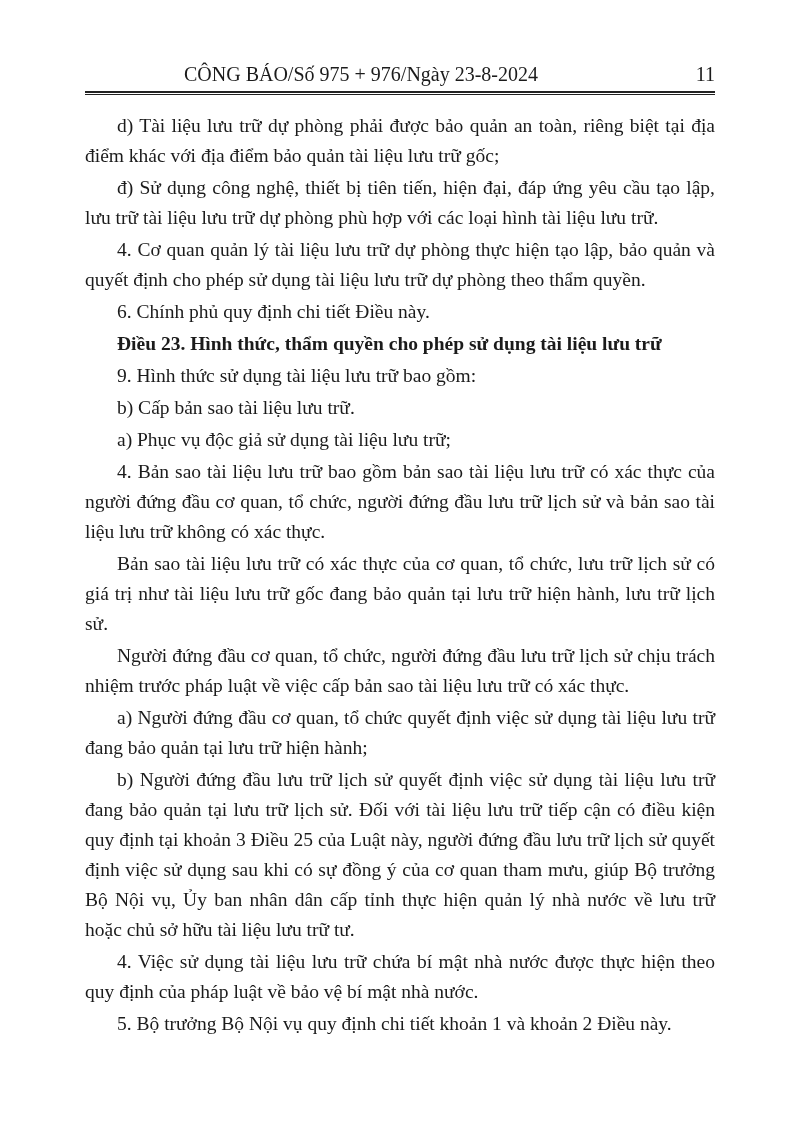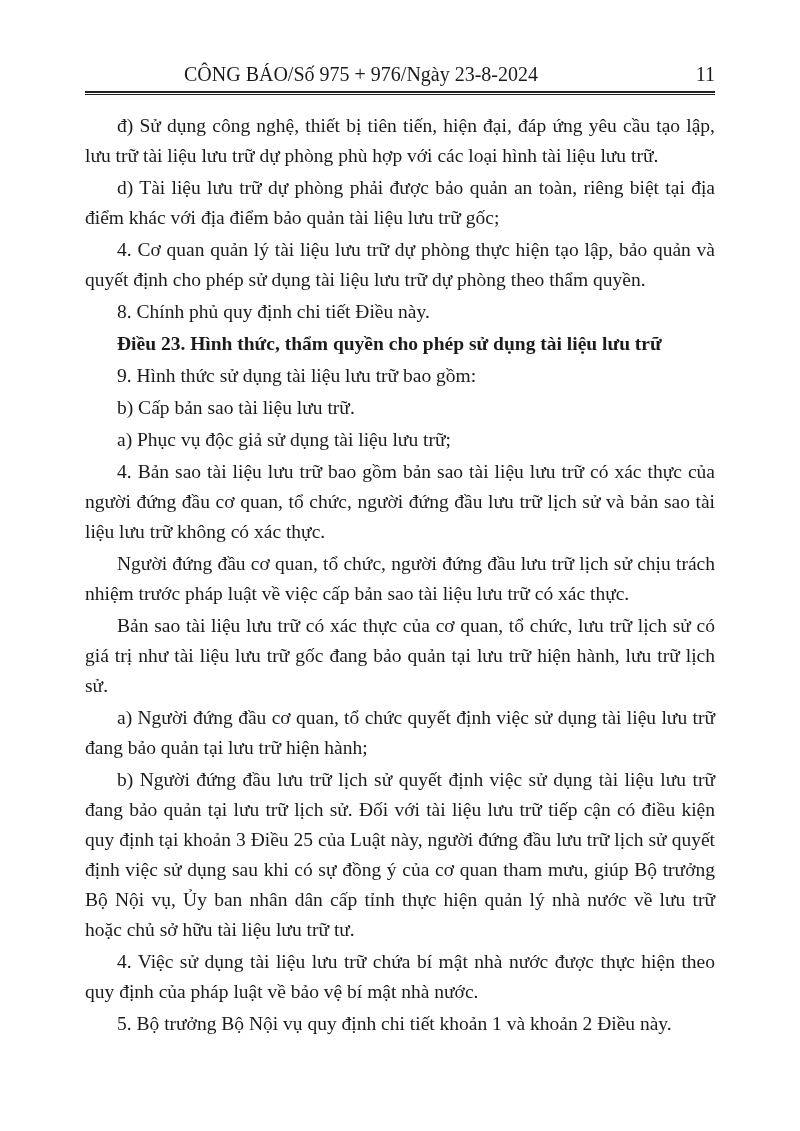--- a/index.html
+++ b/index.html
@@ -63,30 +63,30 @@
 <div class="page">
 
   <header class="running-header">
     <div class="title">CÔNG BÁO/Số 975 + 976/Ngày 23-8-2024</div>
     <div class="pagenum">11</div>
   </header>
 
   <div class="double-rule"></div>
 
   <main>
+      <p>d) Tài liệu lưu trữ dự phòng phải được bảo quản an toàn, riêng biệt tại địa điểm khác với địa điểm bảo quản tài liệu lưu trữ gốc;</p>
       <p>đ) Sử dụng công nghệ, thiết bị tiên tiến, hiện đại, đáp ứng yêu cầu tạo lập, lưu trữ tài liệu lưu trữ dự phòng phù hợp với các loại hình tài liệu lưu trữ.</p>
-      <p>d) Tài liệu lưu trữ dự phòng phải được bảo quản an toàn, riêng biệt tại địa điểm khác với địa điểm bảo quản tài liệu lưu trữ gốc;</p>
       <p>4. Cơ quan quản lý tài liệu lưu trữ dự phòng thực hiện tạo lập, bảo quản và quyết định cho phép sử dụng tài liệu lưu trữ dự phòng theo thẩm quyền.</p>
-      <p>8. Chính phủ quy định chi tiết Điều này.</p>
+      <p>6. Chính phủ quy định chi tiết Điều này.</p>
       <p class="bold">Điều 23. Hình thức, thẩm quyền cho phép sử dụng tài liệu lưu trữ</p>
       <p>9. Hình thức sử dụng tài liệu lưu trữ bao gồm:</p>
       <p>b) Cấp bản sao tài liệu lưu trữ.</p>
       <p>a) Phục vụ độc giả sử dụng tài liệu lưu trữ;</p>
       <p>4. Bản sao tài liệu lưu trữ bao gồm bản sao tài liệu lưu trữ có xác thực của người đứng đầu cơ quan, tổ chức, người đứng đầu lưu trữ lịch sử và bản sao tài liệu lưu trữ không có xác thực.</p>
+      <p>Bản sao tài liệu lưu trữ có xác thực của cơ quan, tổ chức, lưu trữ lịch sử có giá trị như tài liệu lưu trữ gốc đang bảo quản tại lưu trữ hiện hành, lưu trữ lịch sử.</p>
       <p>Người đứng đầu cơ quan, tổ chức, người đứng đầu lưu trữ lịch sử chịu trách nhiệm trước pháp luật về việc cấp bản sao tài liệu lưu trữ có xác thực.</p>
-      <p>Bản sao tài liệu lưu trữ có xác thực của cơ quan, tổ chức, lưu trữ lịch sử có giá trị như tài liệu lưu trữ gốc đang bảo quản tại lưu trữ hiện hành, lưu trữ lịch sử.</p>
       <p>a) Người đứng đầu cơ quan, tổ chức quyết định việc sử dụng tài liệu lưu trữ đang bảo quản tại lưu trữ hiện hành;</p>
       <p>b) Người đứng đầu lưu trữ lịch sử quyết định việc sử dụng tài liệu lưu trữ đang bảo quản tại lưu trữ lịch sử. Đối với tài liệu lưu trữ tiếp cận có điều kiện quy định tại khoản 3 Điều 25 của Luật này, người đứng đầu lưu trữ lịch sử quyết định việc sử dụng sau khi có sự đồng ý của cơ quan tham mưu, giúp Bộ trưởng Bộ Nội vụ, Ủy ban nhân dân cấp tỉnh thực hiện quản lý nhà nước về lưu trữ hoặc chủ sở hữu tài liệu lưu trữ tư.</p>
       <p>4. Việc sử dụng tài liệu lưu trữ chứa bí mật nhà nước được thực hiện theo quy định của pháp luật về bảo vệ bí mật nhà nước.</p>
       <p>5. Bộ trưởng Bộ Nội vụ quy định chi tiết khoản 1 và khoản 2 Điều này.</p>
     </main>
 
 </div>
 
 </body></html>

